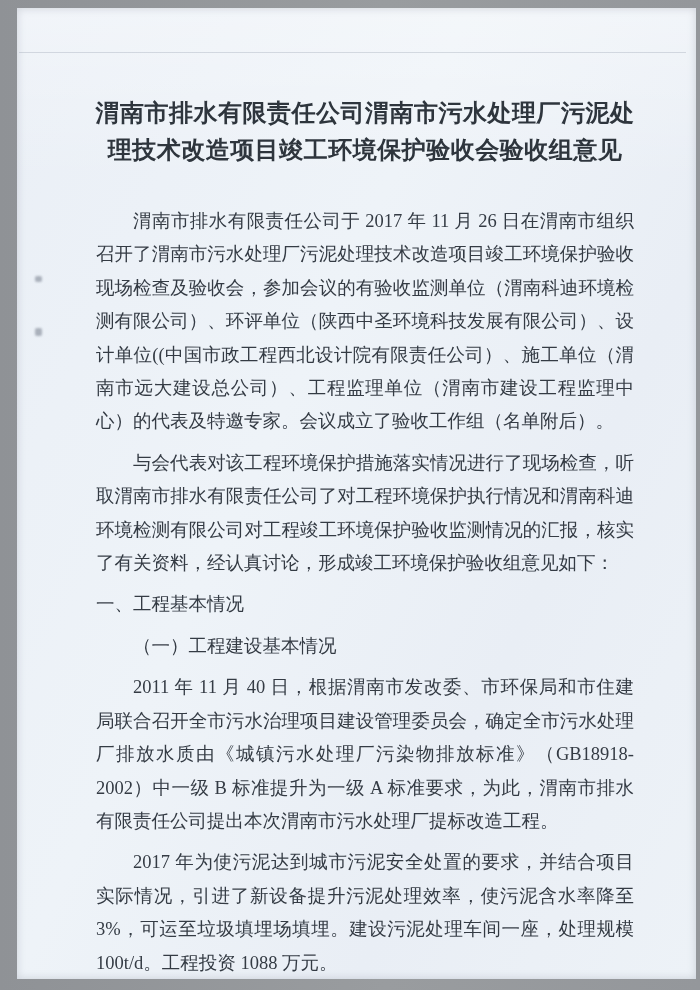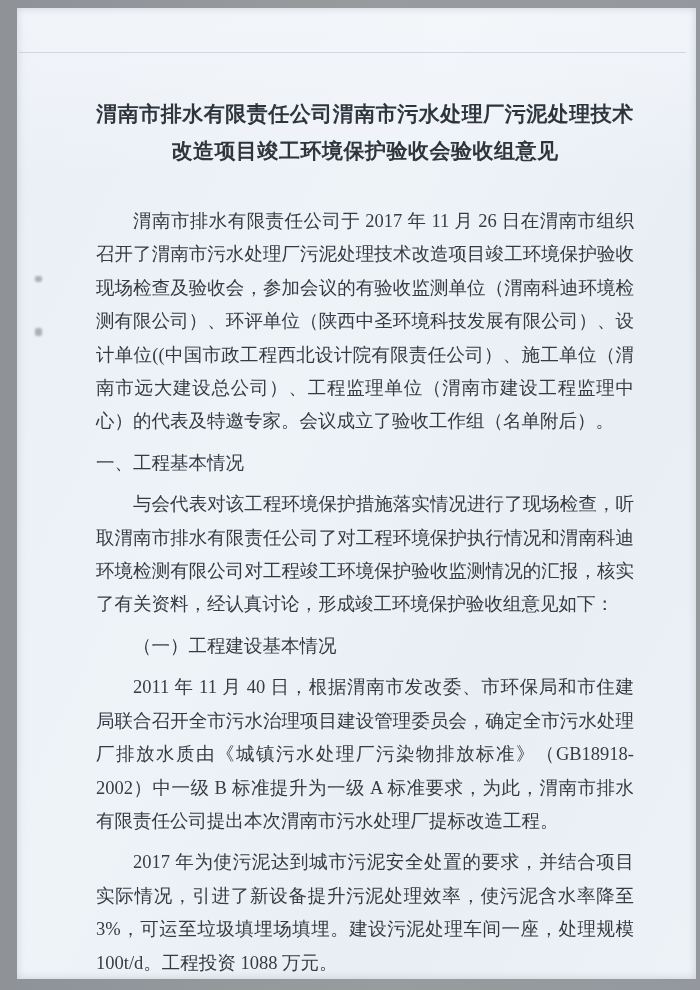--- a/index.html
+++ b/index.html
@@ -44,23 +44,23 @@
   .smudge.s1 { left: 18px; top: 268px; height: 6px; }
   .smudge.s2 { left: 18px; top: 320px; }
   .content {
     position: absolute;
     left: 71px;
     top: 87px;
     width: 554px;
     color: #343b44;
   }
   .doc-title {
-    font-family: Liberation Sans, sans-serif;
+    font-family: Liberation Serif, serif;
     font-weight: 700;
-    font-size: 21px;
+    font-size: 24px;
     line-height: 37px;
     text-align: center;
     color: #2e353d;
     margin: 0 0 36px 0;
     letter-spacing: 0.5px;
   }
   .para {
     font-size: 18.5px;
     line-height: 33.4px;
     text-align: justify;
@@ -76,23 +76,23 @@
 <div class="page">
   <div class="scanline"></div>
   <div class="smudge s1"></div>
   <div class="smudge s2"></div>
 
   <div class="content">
     <h1 class="doc-title">渭南市排水有限责任公司渭南市污水处理厂污泥处理技术改造项目竣工环境保护验收会验收组意见</h1>
 
     <p class="para indent">渭南市排水有限责任公司于 2017 年 11 月 26 日在渭南市组织召开了渭南市污水处理厂污泥处理技术改造项目竣工环境保护验收现场检查及验收会，参加会议的有验收监测单位（渭南科迪环境检测有限公司）、环评单位（陕西中圣环境科技发展有限公司）、设计单位((中国市政工程西北设计院有限责任公司）、施工单位（渭南市远大建设总公司）、工程监理单位（渭南市建设工程监理中心）的代表及特邀专家。会议成立了验收工作组（名单附后）。</p>
 
+    <p class="para indent">与会代表对该工程环境保护措施落实情况进行了现场检查，听取渭南市排水有限责任公司了对工程环境保护执行情况和渭南科迪环境检测有限公司对工程竣工环境保护验收监测情况的汇报，核实了有关资料，经认真讨论，形成竣工环境保护验收组意见如下：</p>
+
     <p class="para flush">一、工程基本情况</p>
-
-    <p class="para indent">与会代表对该工程环境保护措施落实情况进行了现场检查，听取渭南市排水有限责任公司了对工程环境保护执行情况和渭南科迪环境检测有限公司对工程竣工环境保护验收监测情况的汇报，核实了有关资料，经认真讨论，形成竣工环境保护验收组意见如下：</p>
 
     <p class="para indent">（一）工程建设基本情况</p>
 
     <p class="para indent">2011 年 11 月 40 日，根据渭南市发改委、市环保局和市住建局联合召开全市污水治理项目建设管理委员会，确定全市污水处理厂排放水质由《城镇污水处理厂污染物排放标准》（GB18918-2002）中一级 B 标准提升为一级 A 标准要求，为此，渭南市排水有限责任公司提出本次渭南市污水处理厂提标改造工程。</p>
 
     <p class="para indent">2017 年为使污泥达到城市污泥安全处置的要求，并结合项目实际情况，引进了新设备提升污泥处理效率，使污泥含水率降至 3%，可运至垃圾填埋场填埋。建设污泥处理车间一座，处理规模 100t/d。工程投资 1088 万元。</p>
 
     <p class="para indent">（二）经认真讨论</p>
   </div>
 </div>

